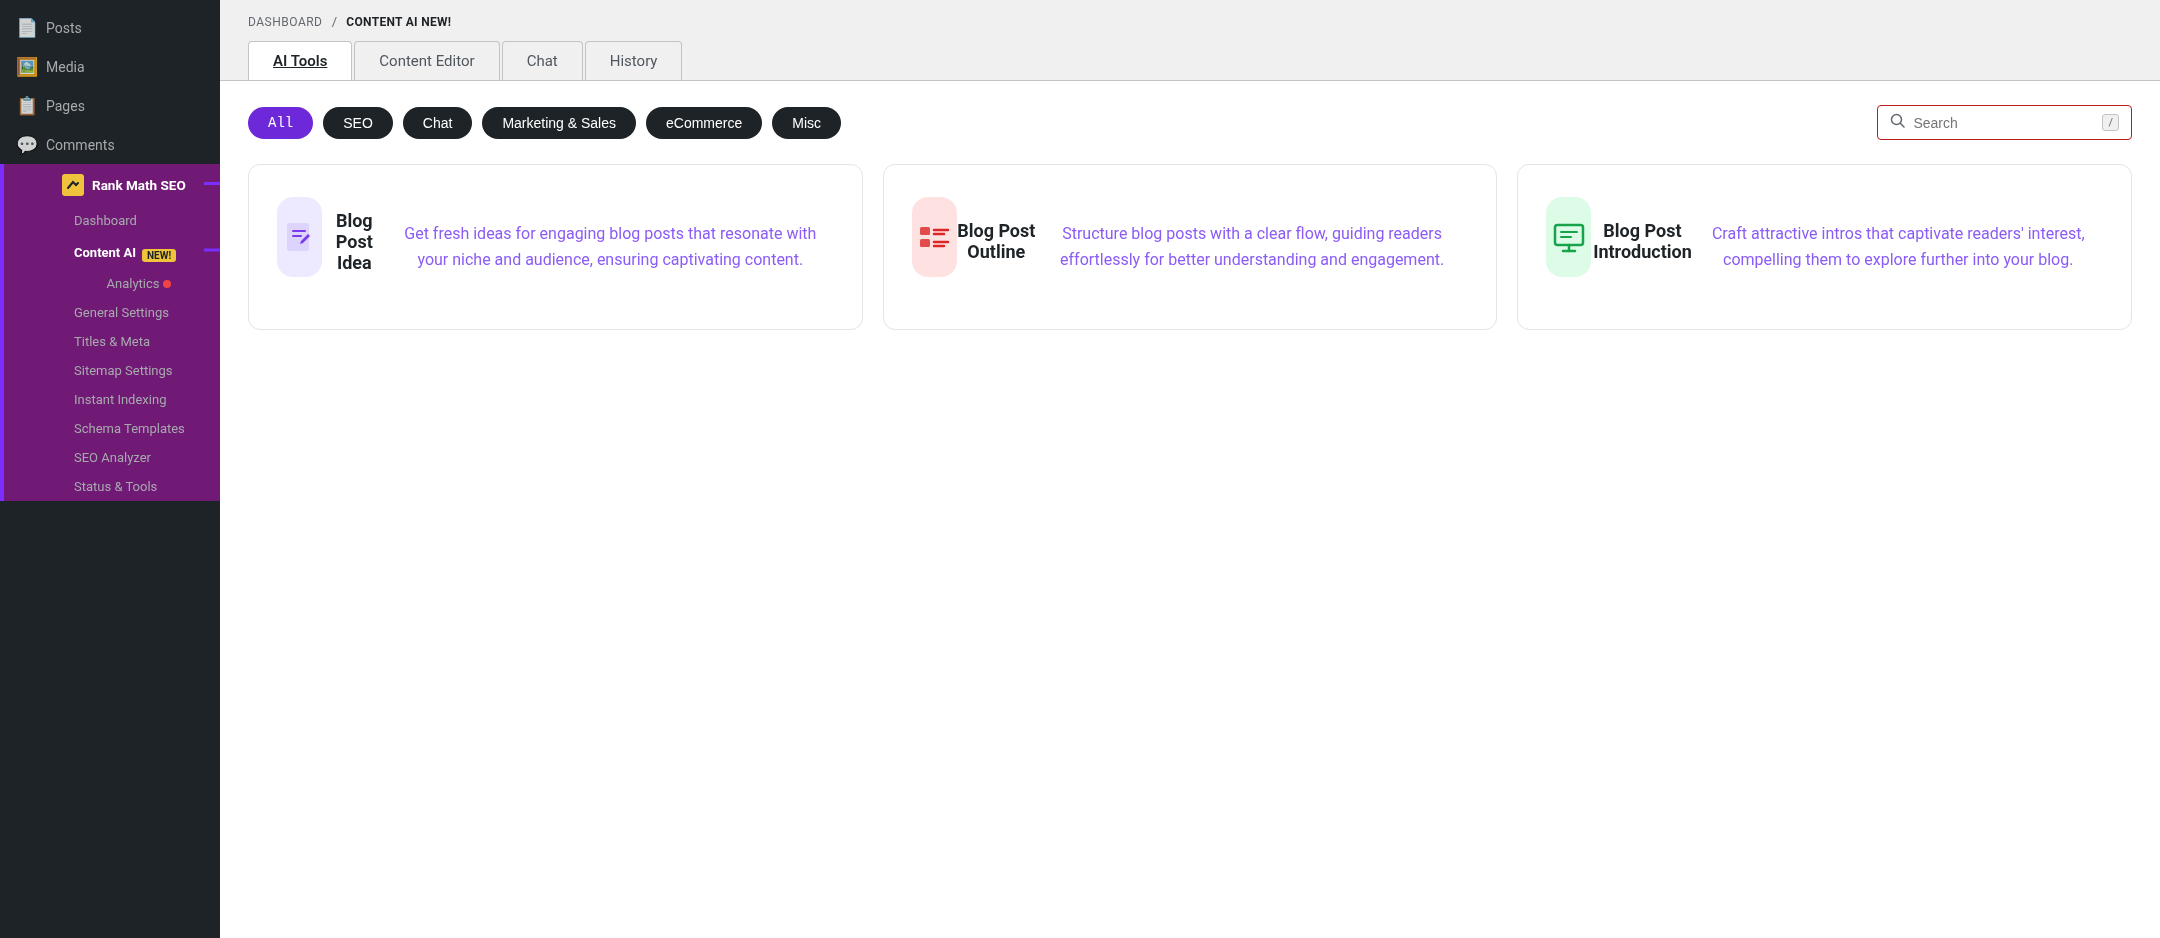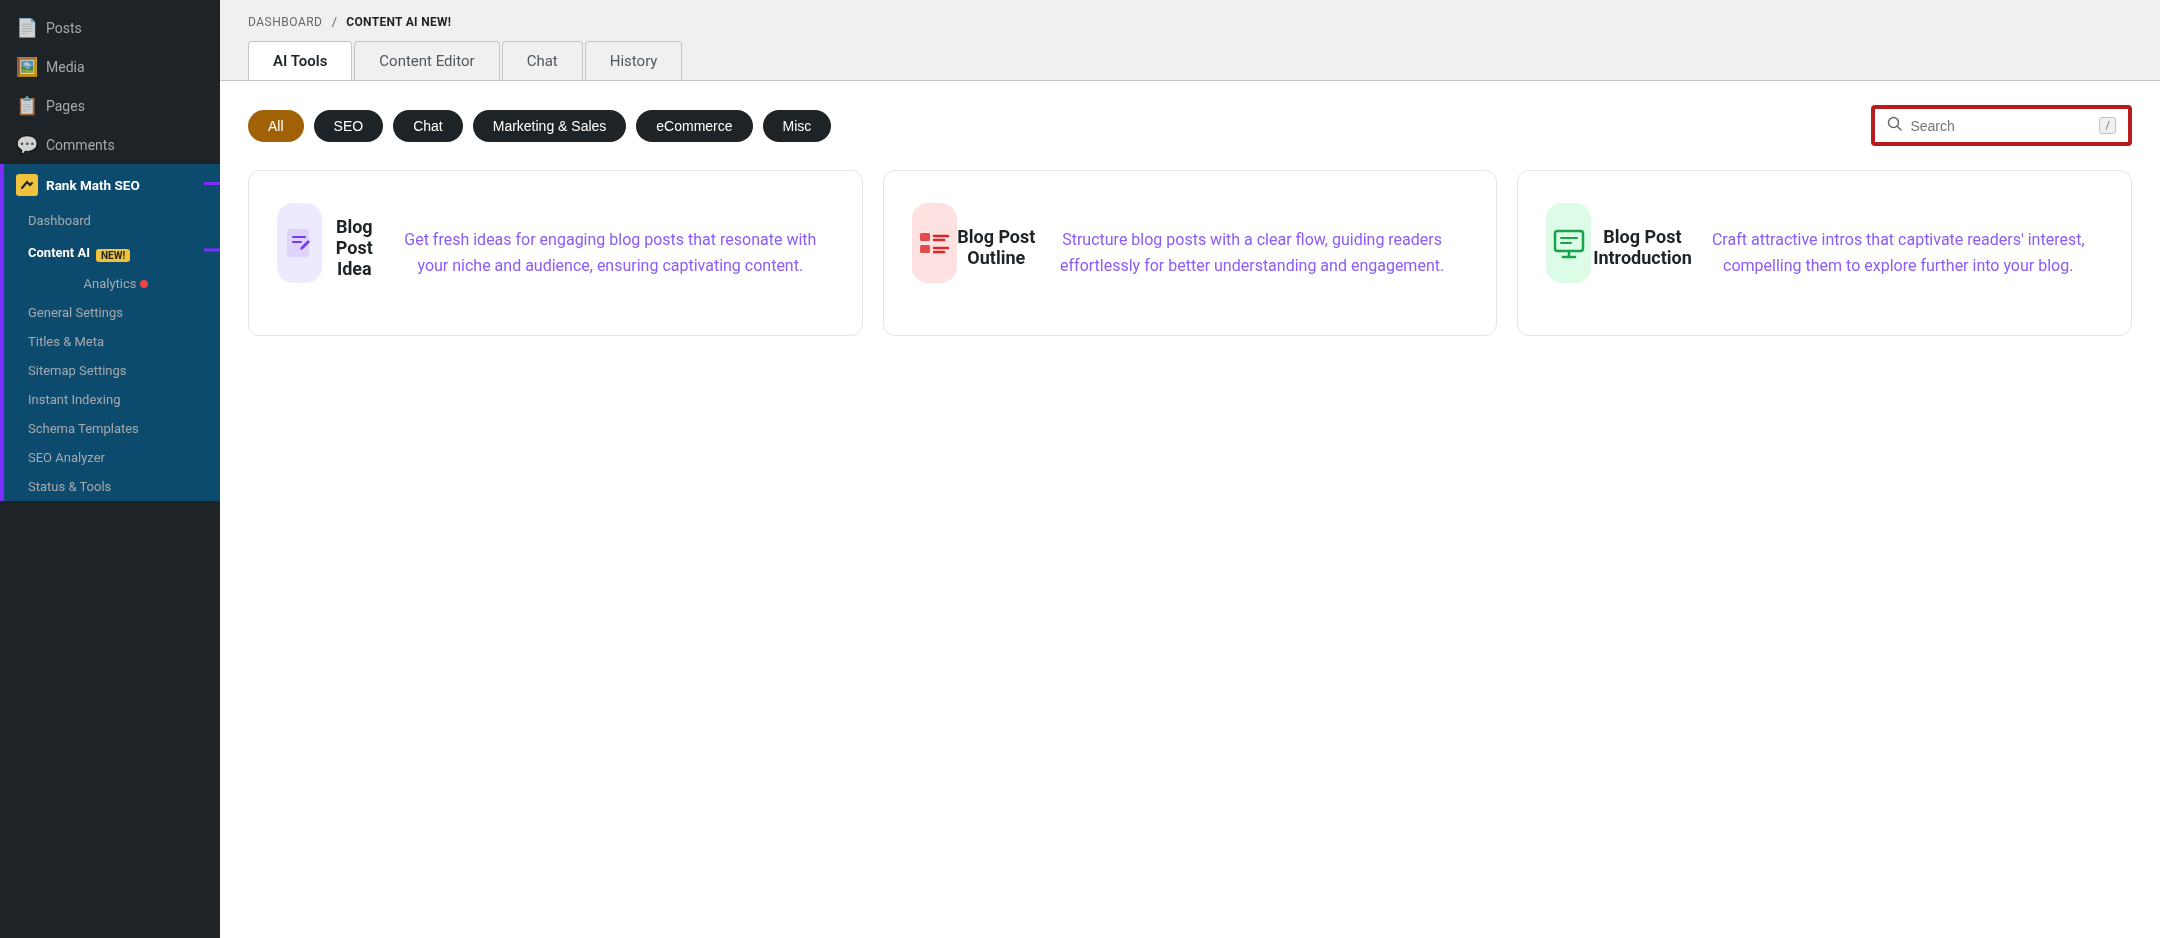--- a/index.html
+++ b/index.html
@@ -90,20 +90,21 @@
       margin-right: 2px;
       transition: background 0.15s;
     }
     .tab.active {
       background: #fff;
       color: #1d2327;
       font-weight: 600;
       border-color: #c3c4c7;
       position: relative;
       z-index: 2;
+      text-decoration: underline;
     }
 
     
     .content-area {
       flex: 1;
       background: #fff;
       padding: 24px 28px;
       overflow-y: auto;
     }
 
@@ -119,34 +120,35 @@
       padding: 8px 20px;
       border-radius: 50px;
       font-size: 14px;
       font-weight: 500;
       cursor: pointer;
       transition: all 0.15s;
       border: none;
       outline: none;
     }
     .pill.active {
-      background: #a16207;
+      background: #6d28d9;
       color: #fff;
+      font-family: Liberation Mono, monospace;
     }
     .pill.dark {
       background: #1d2327;
       color: #fff;
     }
 
     
     .search-box {
       display: flex;
       align-items: center;
       margin-left: auto;
-      border: 4px solid #b91c1c;
+      border: 1px solid #b91c1c;
       border-radius: 4px;
       background: #fff;
       padding: 7px 12px;
       gap: 8px;
       min-width: 210px;
     }
     .search-box .search-icon { color: #646970; font-size: 15px; }
     .search-box input {
       border: none;
       outline: none;
@@ -204,21 +206,22 @@
       font-size: 16px;
       color: #8b5cf6;
       line-height: 1.6;
     }
 
     
     .icon-svg { width: 40px; height: 40px; }
 
     
     .sidebar-rankmath-group {
-      background: #0c4a6e;
+      background: #701a75;
+      padding-left: 46px;
     }
     .rank-math-label {
       display: flex;
       align-items: center;
       gap: 8px;
       padding: 10px 16px;
       font-size: 14px;
       color: #fff;
       font-weight: 700;
       cursor: pointer;

